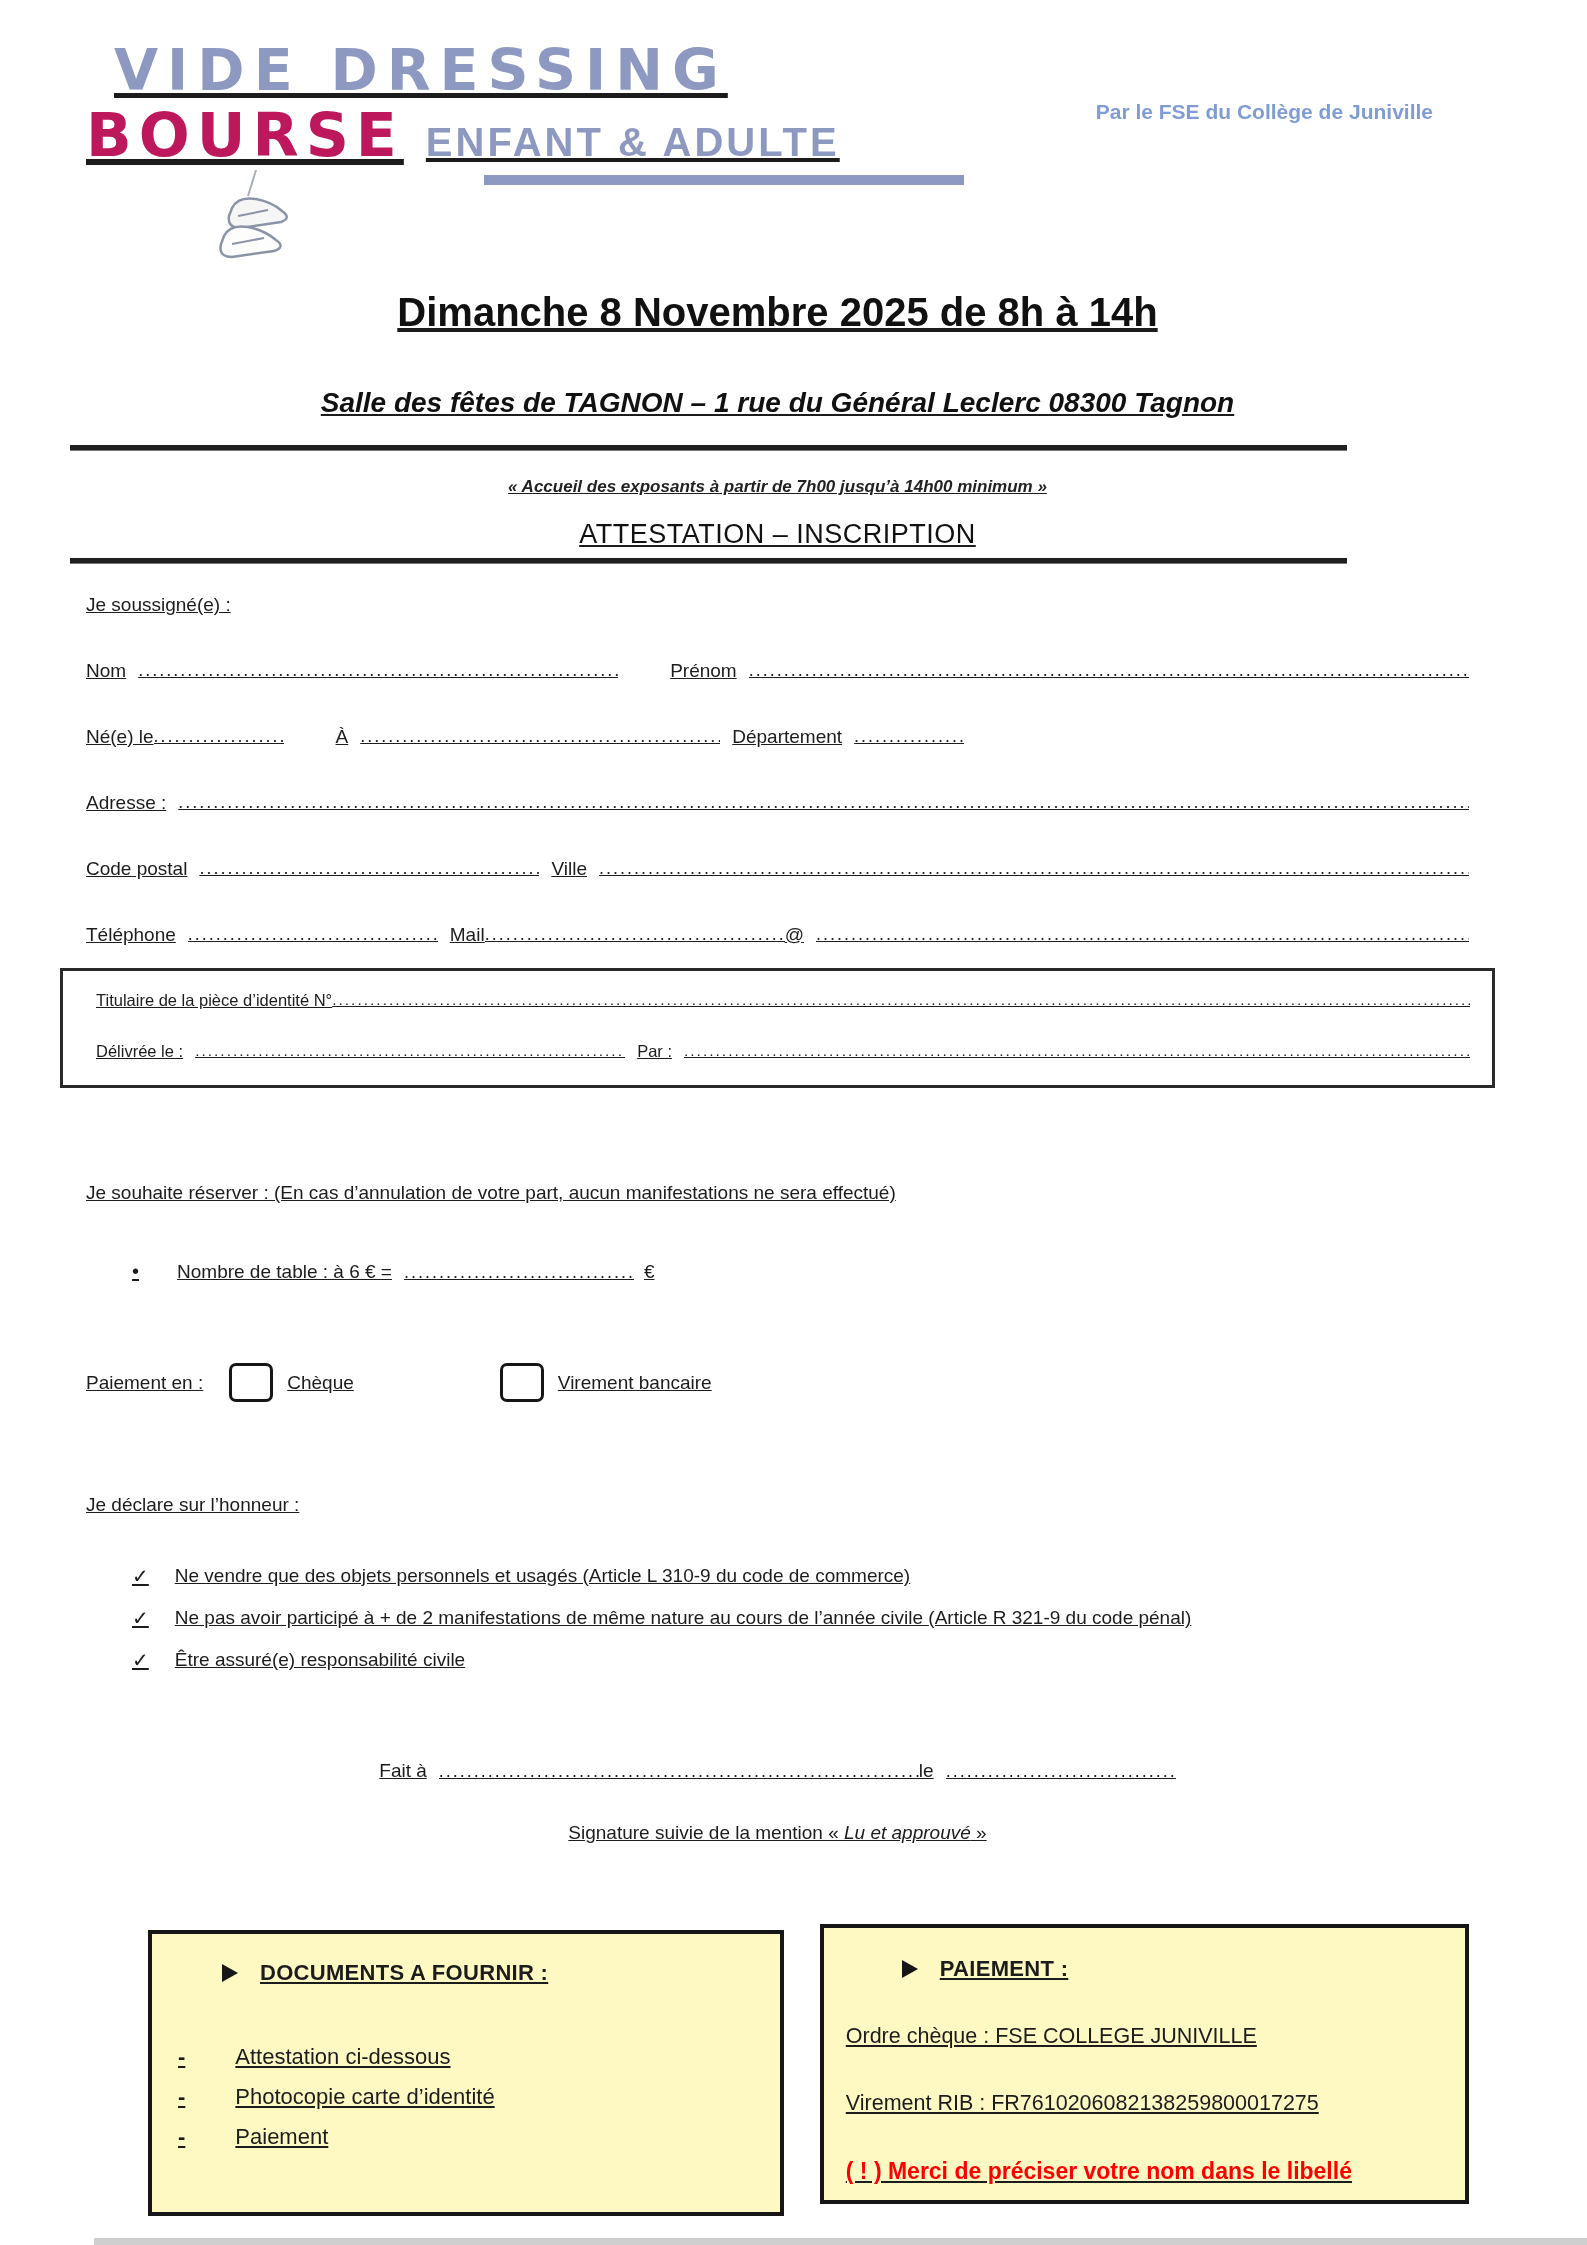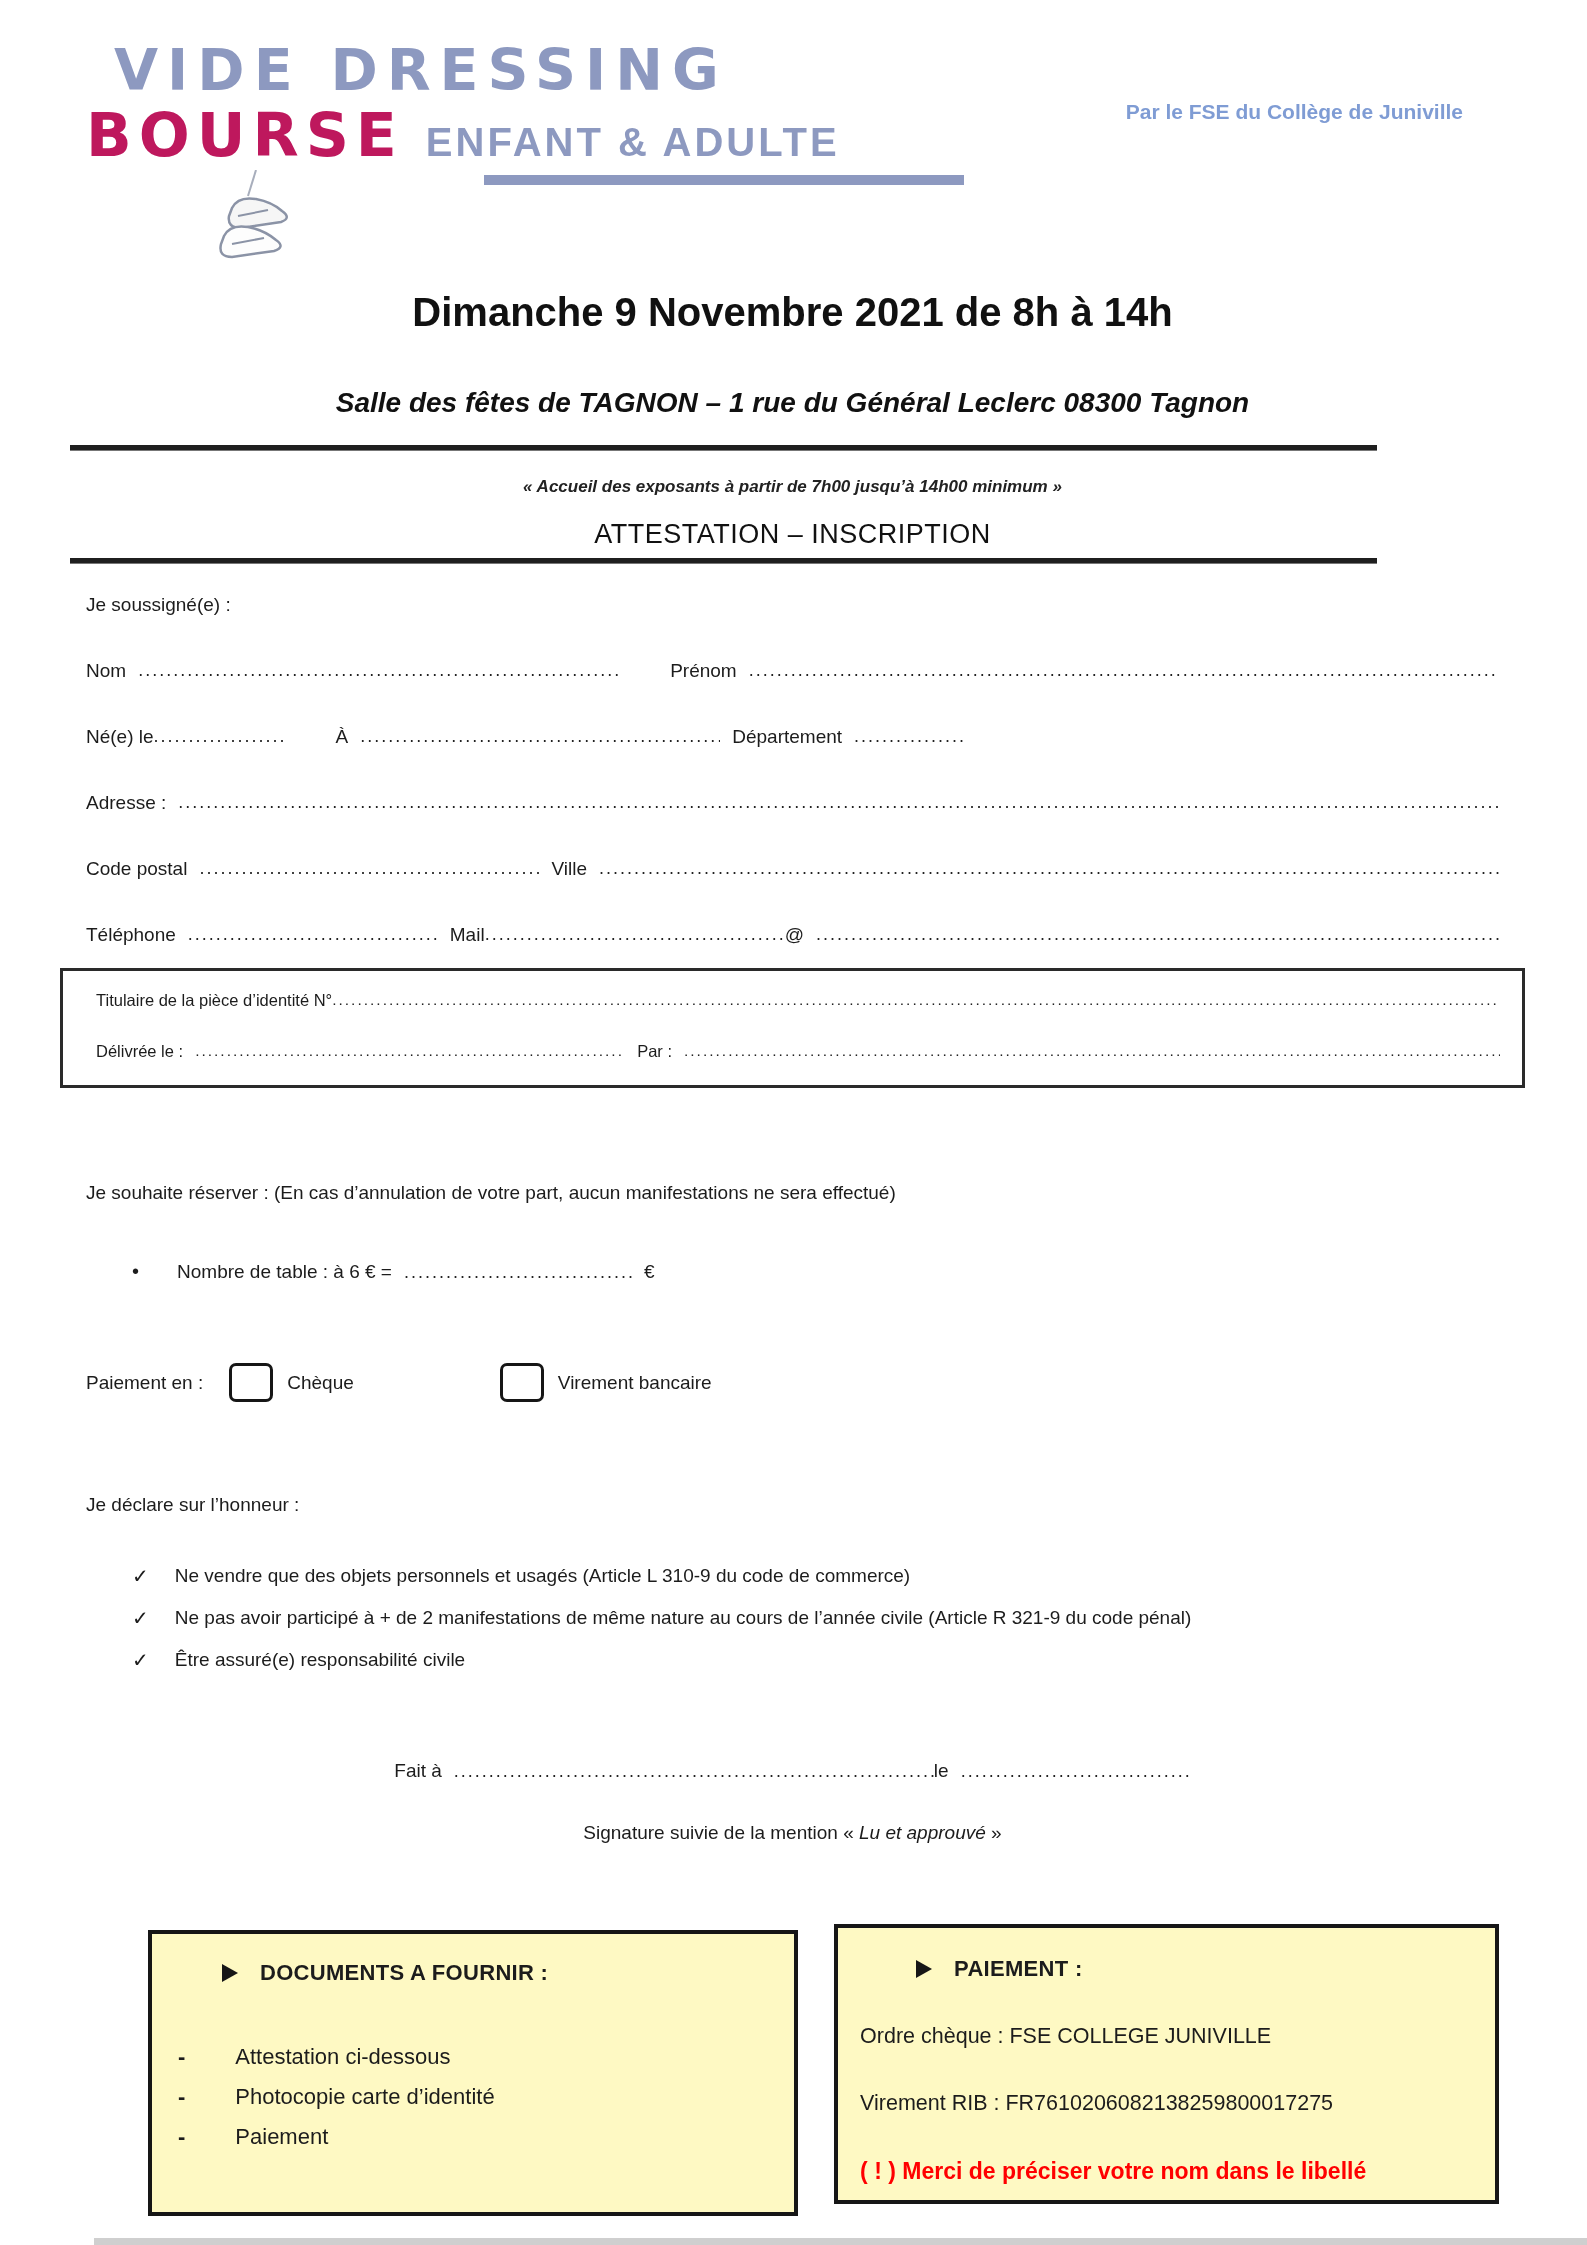--- a/index.html
+++ b/index.html
@@ -3,21 +3,21 @@
 <meta charset="utf-8">
 <style>
   html,body{margin:0;padding:0;}
   body{
     width:1587px;height:2245px;overflow:hidden;position:relative;
     background:#ffffff;color:#1c1c1c;
     font-family:"Liberation Sans","DejaVu Sans",sans-serif;
     font-size:19px;
   }
   .page{position:relative;width:100%;height:100%;}
-  .inner{padding:42px 88px 0 86px;}
+  .inner{padding:42px 118px 0 86px;text-decoration:underline;}
 
   
   .header-row{position:relative;height:196px;}
   .logo{position:relative;width:960px;}
   .logo-line1{
     font-family:"DejaVu Sans",sans-serif;font-weight:800;
     font-size:57px;letter-spacing:9px;color:#8d99c0;margin-left:28px;
     line-height:1.0;
   }
   .logo-line2{display:flex;align-items:baseline;gap:22px;line-height:1.0;margin-top:6px;}
@@ -159,21 +159,21 @@
           <line x1="62" y1="0" x2="54" y2="26" stroke="#a8aebc" stroke-width="2"></line>
           <path d="M38 38 q6 -12 24 -9 q16 3 26 12 q10 7 -1 11 l-40 6 q-14 0 -12 -12 z" fill="#f6f6f6" stroke="#8b93a6" stroke-width="2.5"></path>
           <path d="M44 46 l30 -6" stroke="#8b93a6" stroke-width="2"></path>
           <path d="M30 66 q6 -12 24 -9 q16 3 28 13 q10 7 -2 11 l-42 6 q-14 0 -11 -13 z" fill="#fdfdfd" stroke="#8b93a6" stroke-width="2.5"></path>
           <path d="M38 74 l32 -6" stroke="#8b93a6" stroke-width="2"></path>
         </svg>
       </div>
       <div class="byline">Par le FSE du Collège de Juniville</div>
     </div>
 
-    <div class="event-title">Dimanche 9 Novembre 2021 de 8h à 14h</div>
+    <div class="event-title">Dimanche 8 Novembre 2025 de 8h à 14h</div>
     <div class="event-subtitle">Salle des fêtes de TAGNON – 1 rue du Général Leclerc 08300 Tagnon</div>
     <div class="rule"></div>
     <div class="welcome">« Accueil des exposants à partir de 7h00 jusqu’à 14h00 minimum »</div>
     <div class="section-title">ATTESTATION – INSCRIPTION</div>
     <div class="rule rule2"></div>
 
     <div class="form-line mt-soussigne">
       <span class="lbl">Je soussigné(e) :</span>
     </div>
 

